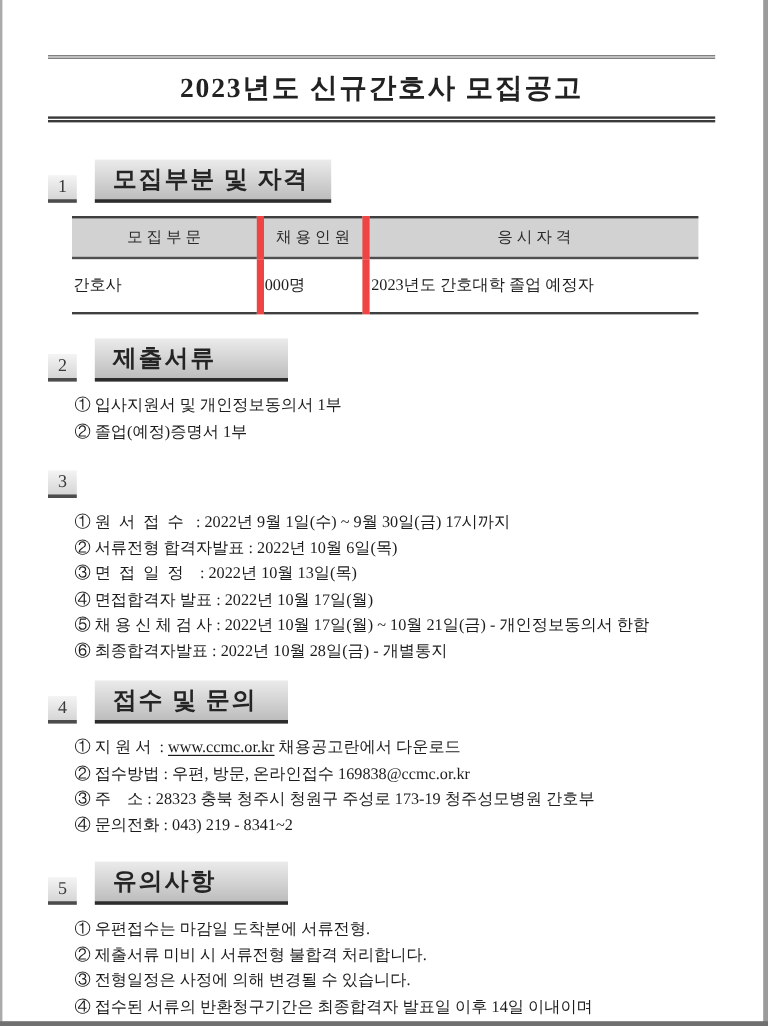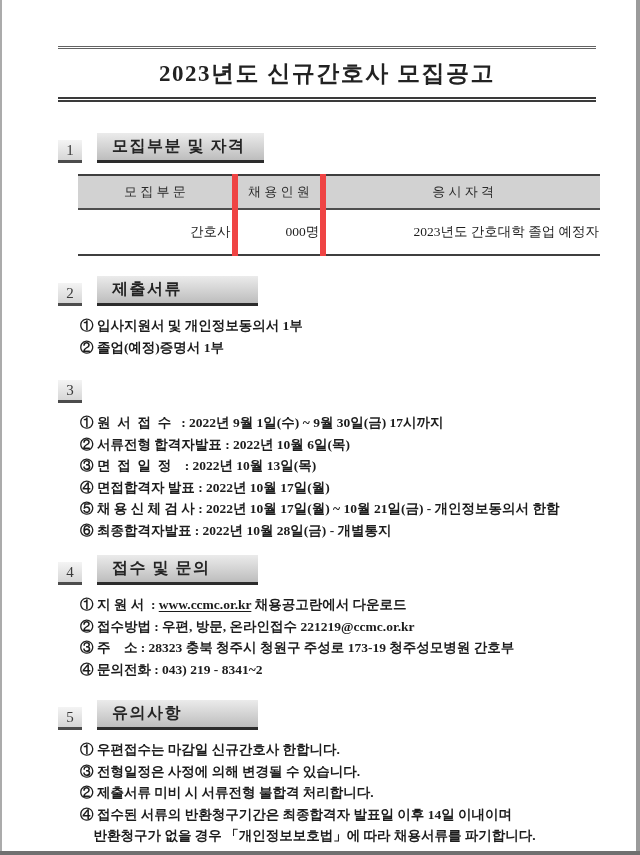--- a/index.html
+++ b/index.html
@@ -11,21 +11,21 @@
     font-family: "Liberation Serif", "DejaVu Serif", serif;
     color: #1c1c1c;
   }
   
   .edge-left  { position: absolute; left: 0; top: 0; width: 2px; height: 855px; background: #ababab; }
   .edge-right { position: absolute; right: 0; top: 0; width: 4px; height: 855px; background: #9b9b9b; }
   .edge-bottom{ position: absolute; left: 0; bottom: 0; width: 640px; height: 4px; background: #707070; }
 
   .page {
     position: absolute; inset: 0;
-    padding: 46px 44px 0 58px;
+    padding: 46px 44px 0 40px;
     box-sizing: border-box;
   }
 
   
   .title-block {
     border-top: 3px double #636363;
     border-bottom: 5px double #3a3a3a;
     padding: 9px 0 8px 0;
     text-align: center;
   }
@@ -47,21 +47,21 @@
     border-bottom: 3px solid #4c4c4c;
     padding: 2px 0 1px 0;
     margin-right: 15px;
   }
   .sec-title {
     display: inline-block;
     min-width: 128px;
     padding: 3px 18px 3px 15px;
     background: linear-gradient(180deg, #ebebeb 0%, #d2d2d2 55%, #bdbdbd 100%);
     border-bottom: 3px solid #2c2c2c;
-    font-size: 16px; font-weight: 700;
+    font-size: 20px; font-weight: 700;
     letter-spacing: 1.5px; color: #242424;
   }
 
   
   table.recruit-table {
     border-collapse: collapse;
     width: 522px;
     margin: 11px 0 0 20px;
     border-top: 2px solid #3f3f3f;
     border-bottom: 2px solid #3f3f3f;
@@ -69,34 +69,33 @@
   table.recruit-table th {
     background: #d2d2d2;
     font-size: 13px; font-weight: 400;
     color: #2a2a2a;
     height: 30px;
     border-bottom: 2px solid #4e4e4e;
   }
   table.recruit-table td {
     height: 42px;
     font-size: 13.5px;
-    text-align: right;
+    text-align: left;
     color: #1e1e1e;
   }
   table.recruit-table .bl { border-left: 6px solid #ef4444; }
   .col-cat { width: 30%; } .col-num { width: 17%; } .col-qual { width: 53%; margin-left: 21px; }
 
   
   .items { margin: 9px 0 0 22px; }
   .item {
     font-size: 13.5px;
     line-height: 21.5px;
     white-space: pre-wrap;
     color: #1c1c1c;
-    font-weight: bold;
   }
   .link { text-decoration: underline; text-underline-offset: 2px; }
 
   .mt-sec1 { margin-top: 31px; }
   .mt-sec2 { margin-top: 20px; }
   .mt-sec3 { margin-top: 22px; }
   .mt-sec4 { margin-top: 14px; }
   .mt-sec5 { margin-top: 20px; }
 </style>
 </head>
@@ -150,33 +149,33 @@
     <div class="item">⑤ 채 용 신 체 검 사 : 2022년 10월 17일(월) ~ 10월 21일(금) - 개인정보동의서 한함</div>
     <div class="item">⑥ 최종합격자발표 : 2022년 10월 28일(금) - 개별통지</div>
   </div>
 
   <div class="sec-head mt-sec4">
     <span class="sec-num">4</span>
     <span class="sec-title">접수 및 문의</span>
   </div>
   <div class="items">
     <div class="item"><span>① 지 원 서  : </span><span class="link">www.ccmc.or.kr</span><span> 채용공고란에서 다운로드</span></div>
-    <div class="item">② 접수방법 : 우편, 방문, 온라인접수 221219@ccmc.or.kr</div>
+    <div class="item">② 접수방법 : 우편, 방문, 온라인접수 169838@ccmc.or.kr</div>
     <div class="item">③ 주    소 : 28323 충북 청주시 청원구 주성로 173-19 청주성모병원 간호부</div>
     <div class="item">④ 문의전화 : 043) 219 - 8341~2</div>
   </div>
 
   <div class="sec-head mt-sec5">
     <span class="sec-num">5</span>
     <span class="sec-title">유의사항</span>
   </div>
   <div class="items">
-    <div class="item">① 우편접수는 마감일 신규간호사 한합니다.</div>
+    <div class="item">① 우편접수는 마감일 도착분에 서류전형.</div>
+    <div class="item">② 제출서류 미비 시 서류전형 불합격 처리합니다.</div>
     <div class="item">③ 전형일정은 사정에 의해 변경될 수 있습니다.</div>
-    <div class="item">② 제출서류 미비 시 서류전형 불합격 처리합니다.</div>
     <div class="item">④ 접수된 서류의 반환청구기간은 최종합격자 발표일 이후 14일 이내이며
     반환청구가 없을 경우 「개인정보보호법」에 따라 채용서류를 파기합니다.</div>
   </div>
 
 </div>
 
 <div class="edge-left"></div>
 <div class="edge-right"></div>
 <div class="edge-bottom"></div>
 

